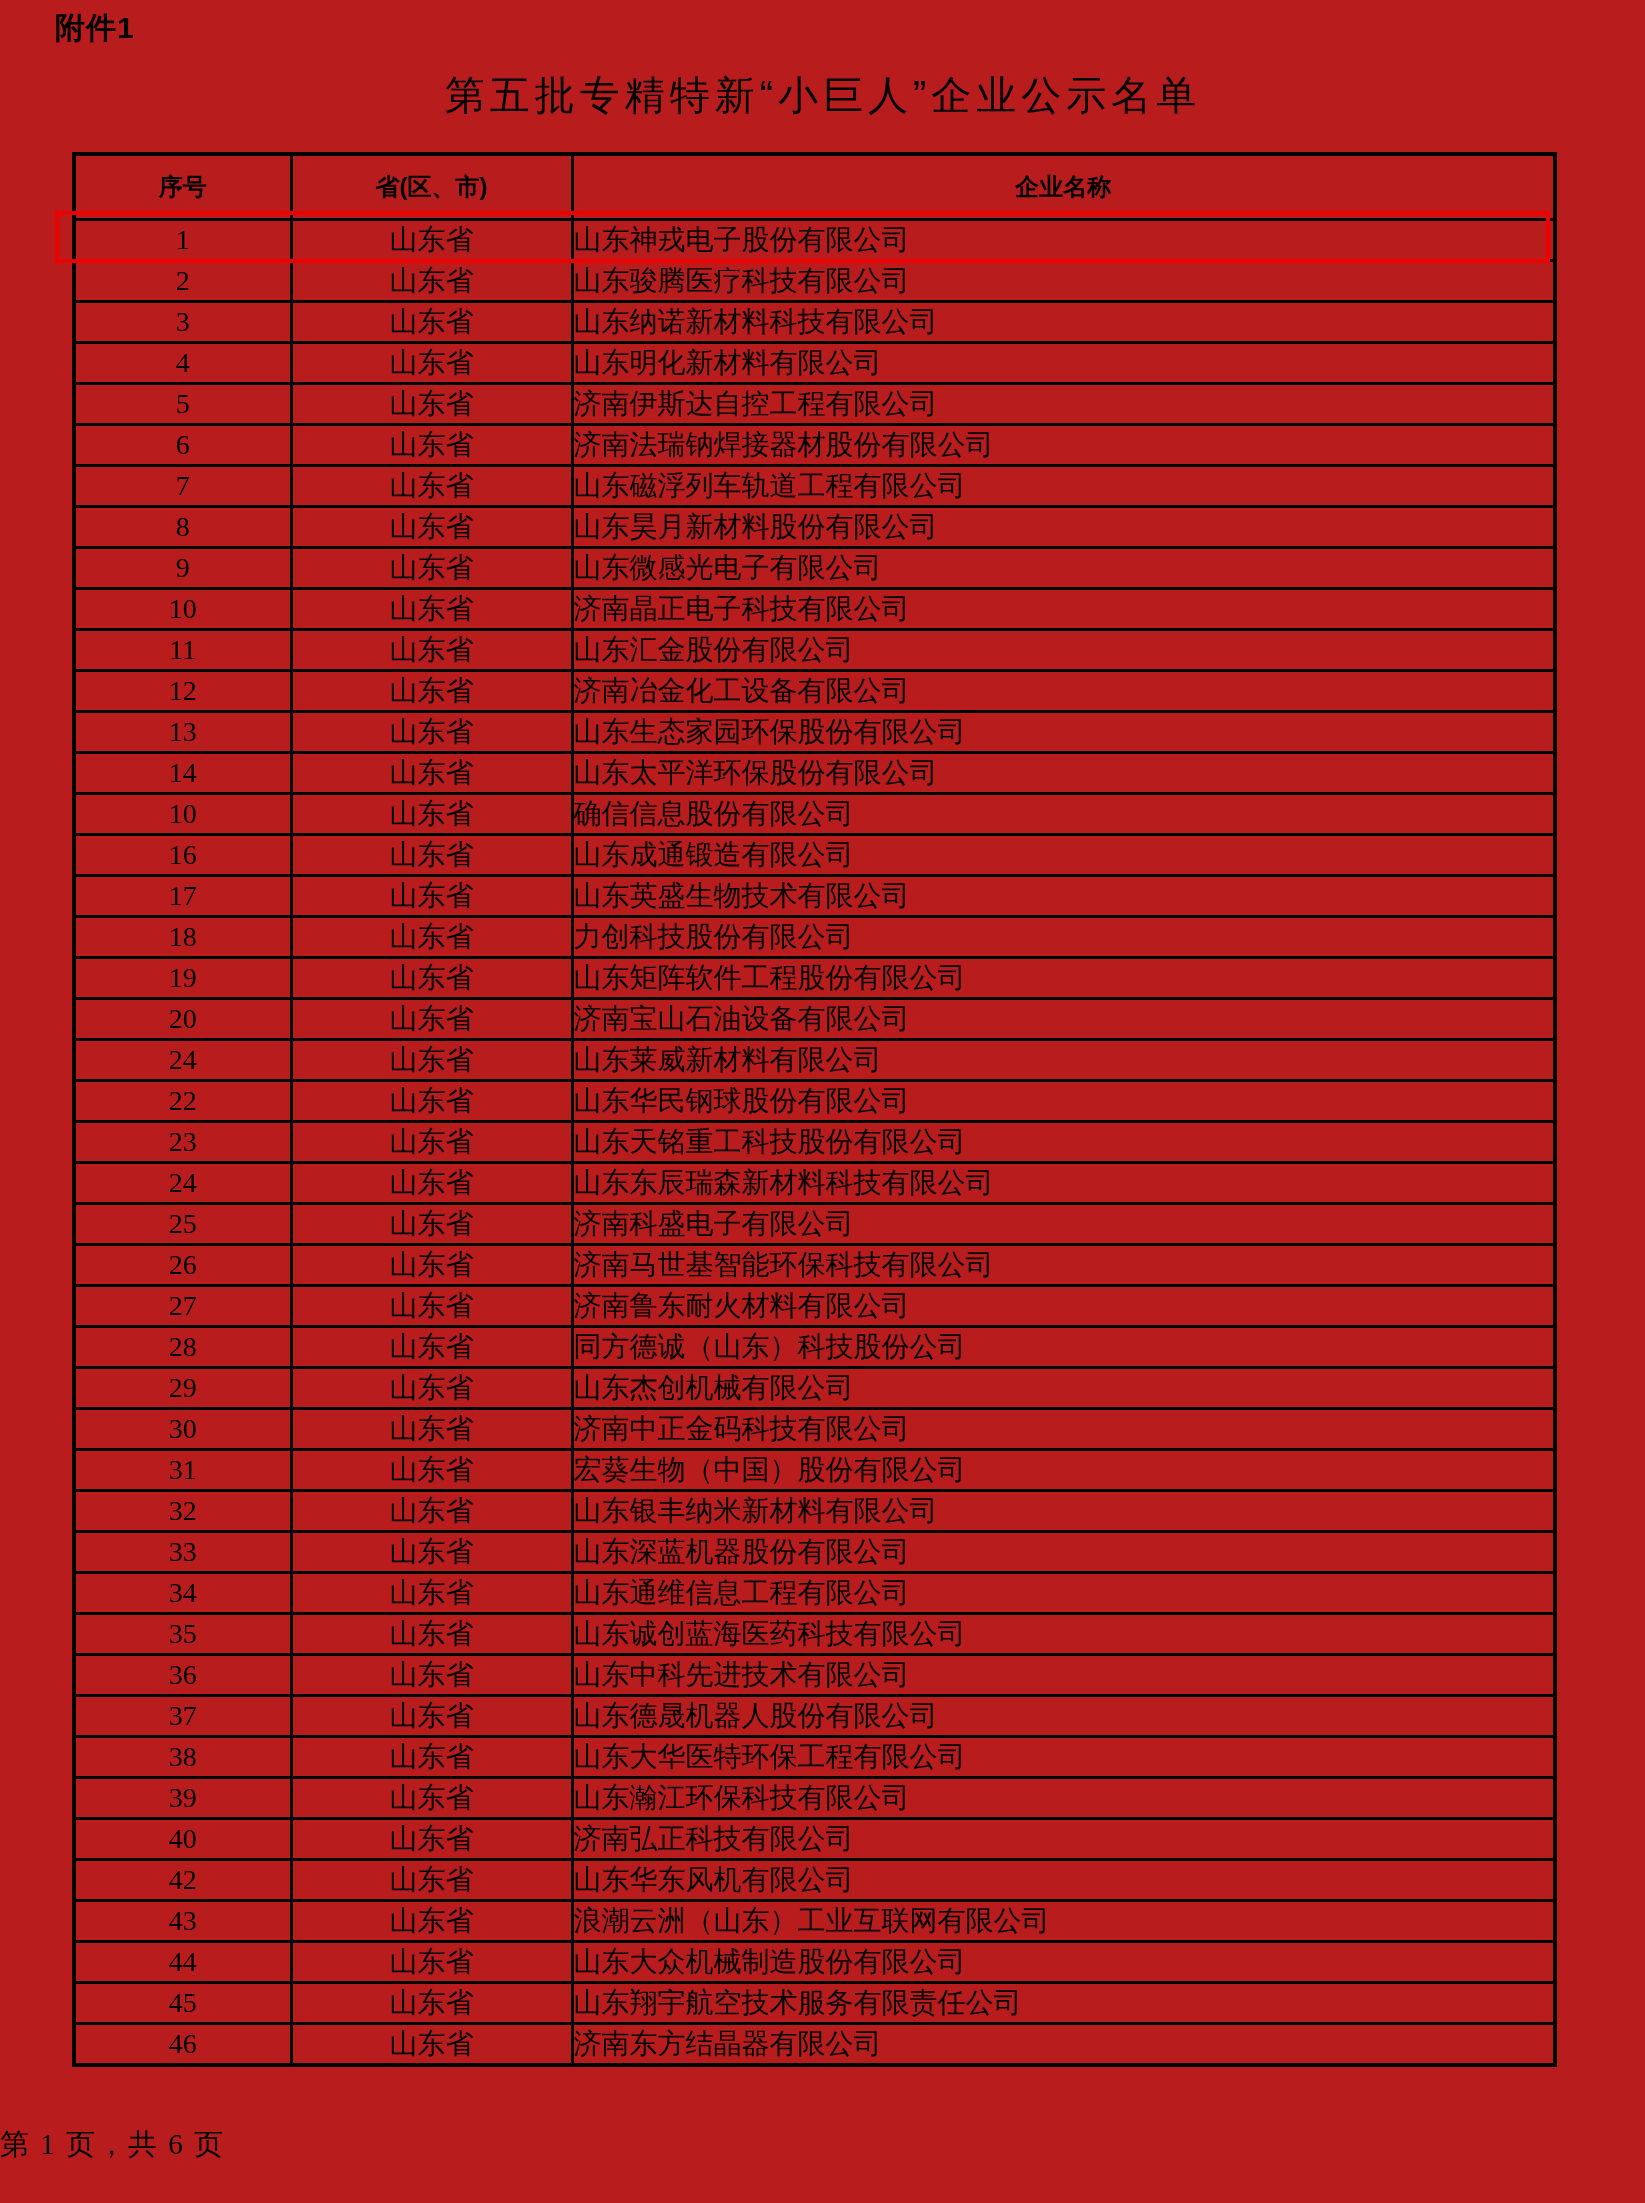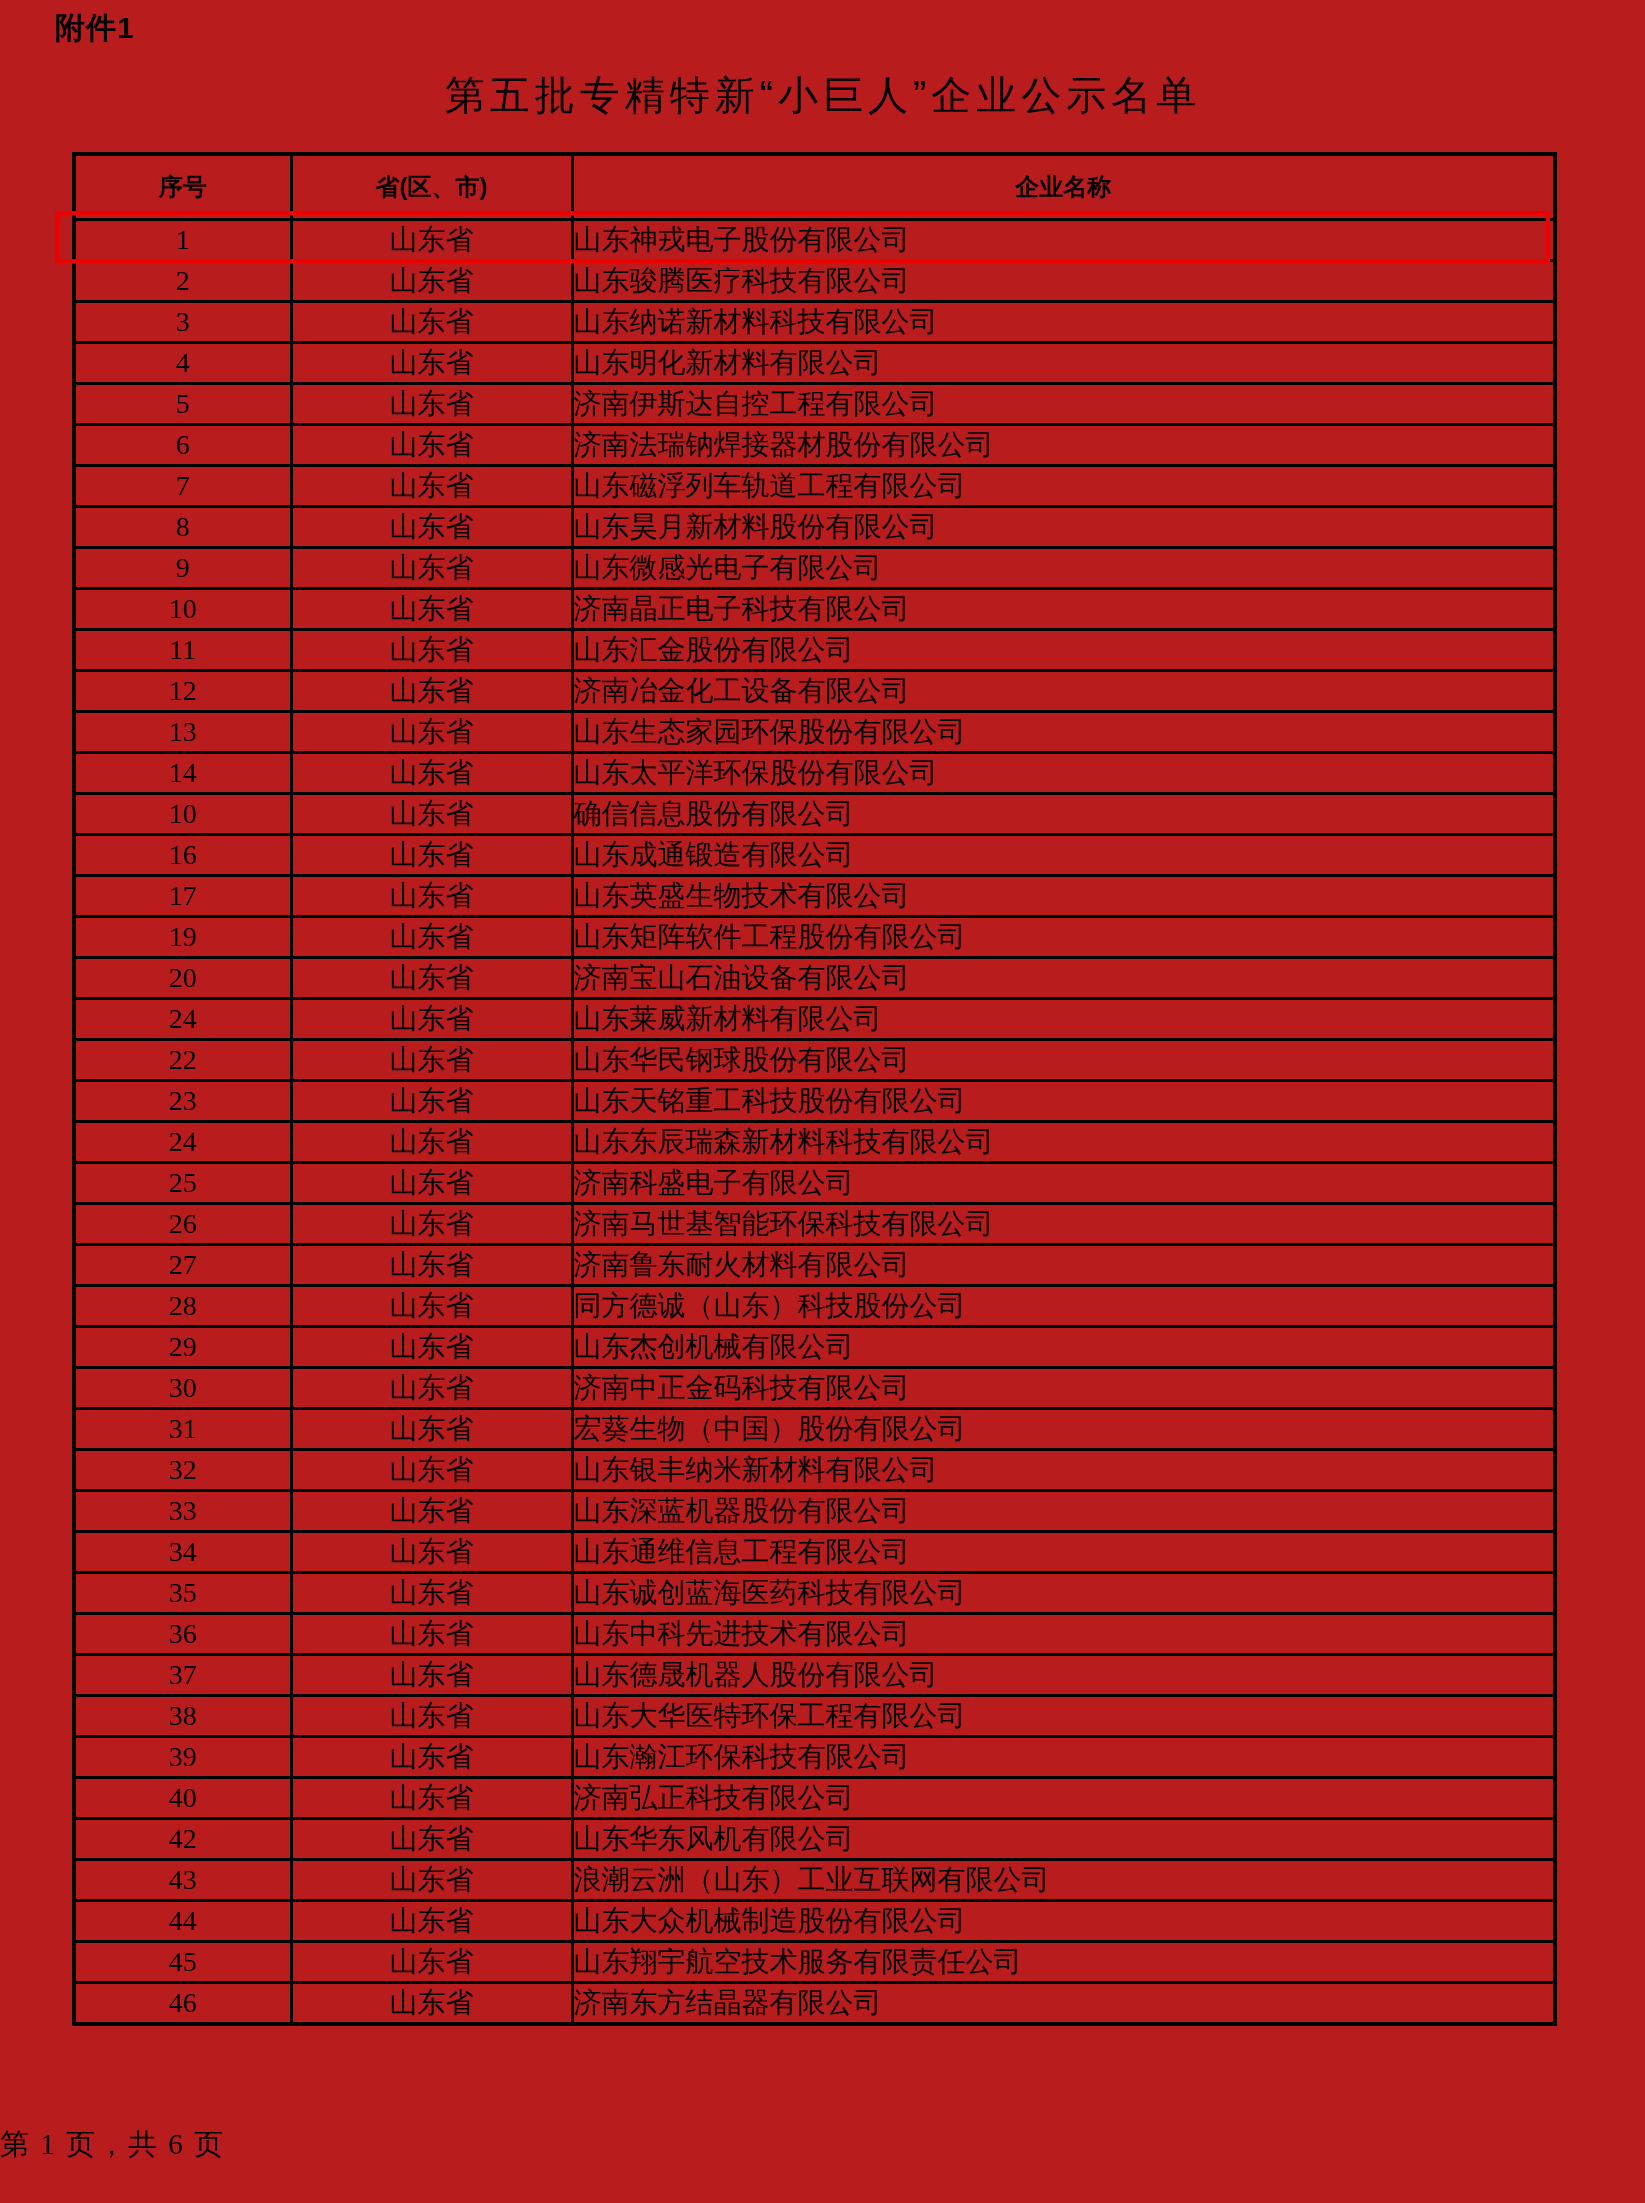--- a/index.html
+++ b/index.html
@@ -203,20 +203,25 @@
       <td class="cell-no">16</td>
       <td class="cell-province">山东省</td>
       <td class="cell-name">山东成通锻造有限公司</td>
     </tr>
           <tr>
       <td class="cell-no">17</td>
       <td class="cell-province">山东省</td>
       <td class="cell-name">山东英盛生物技术有限公司</td>
     </tr>
           <tr>
+      <td class="cell-no">18</td>
+      <td class="cell-province">山东省</td>
+      <td class="cell-name">力创科技股份有限公司</td>
+    </tr>
+          <tr>
       <td class="cell-no">19</td>
       <td class="cell-province">山东省</td>
       <td class="cell-name">山东矩阵软件工程股份有限公司</td>
     </tr>
           <tr>
       <td class="cell-no">20</td>
       <td class="cell-province">山东省</td>
       <td class="cell-name">济南宝山石油设备有限公司</td>
     </tr>
           <tr>

